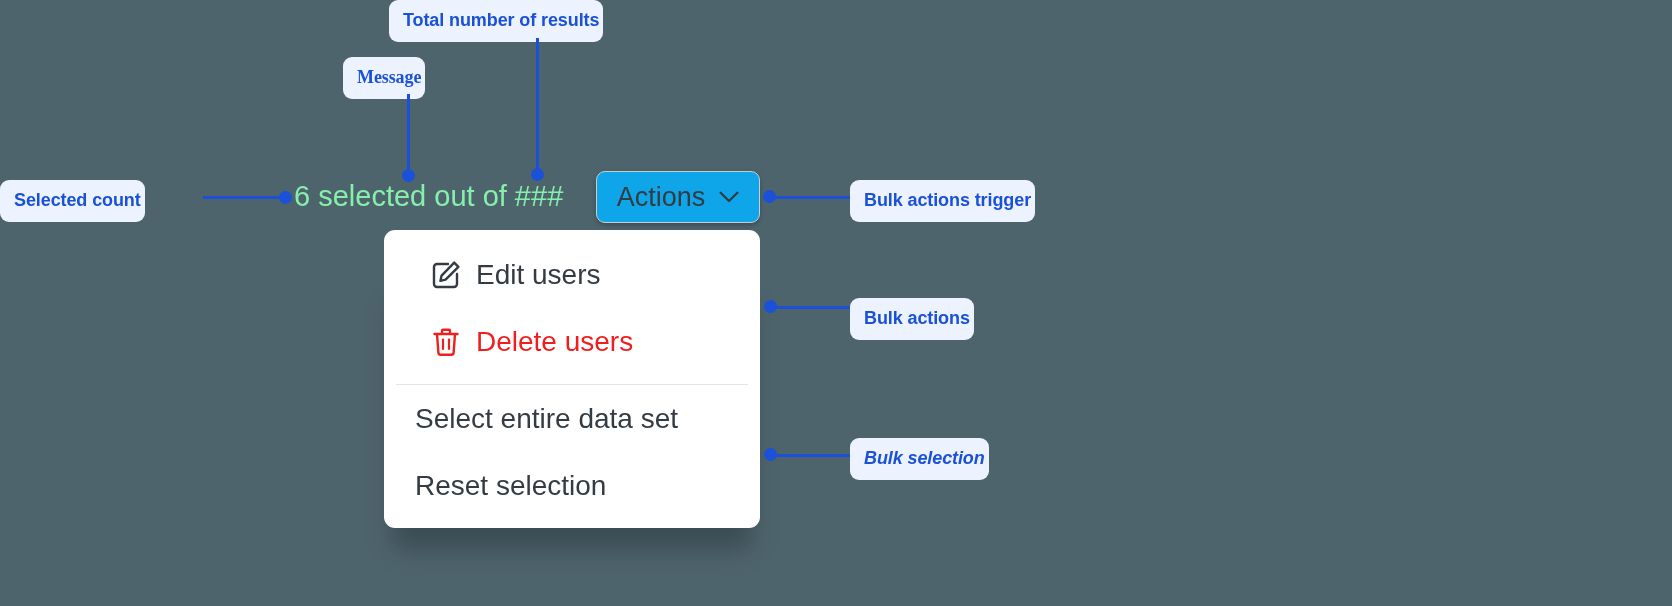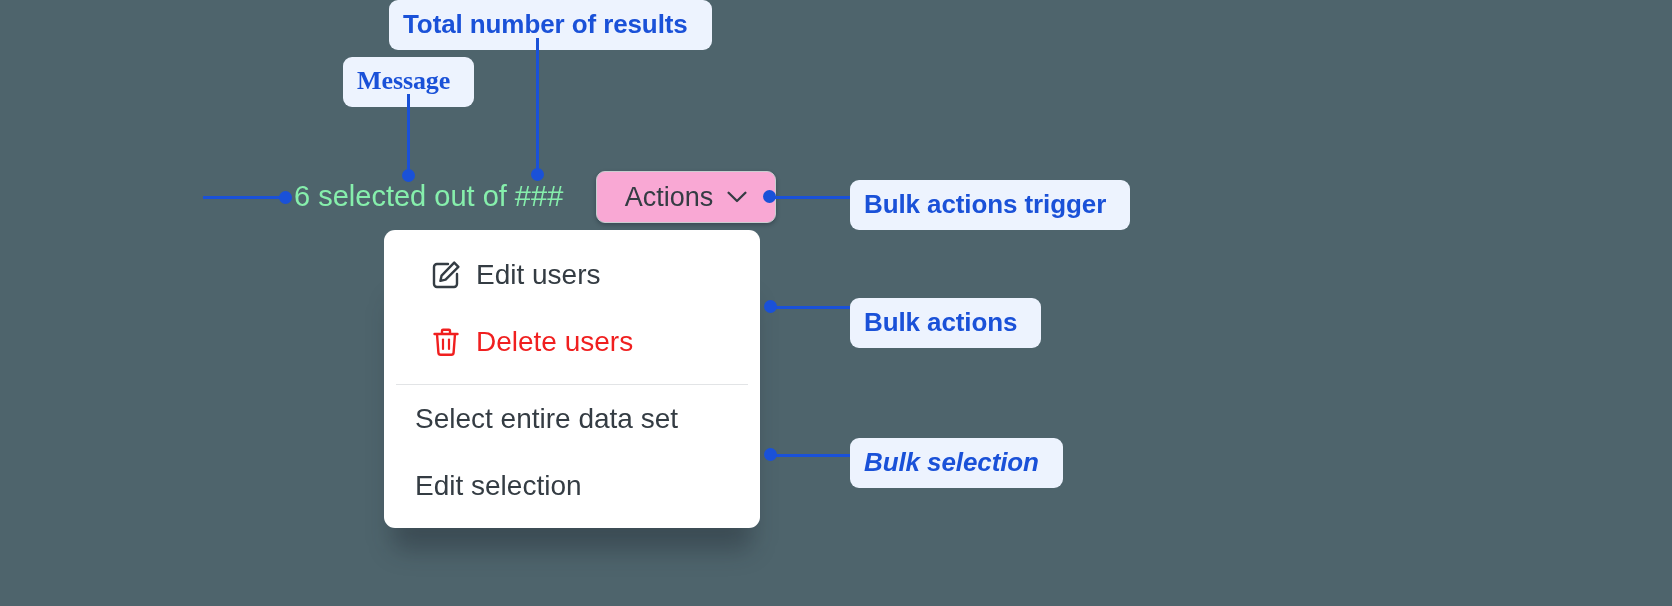--- a/index.html
+++ b/index.html
@@ -21,24 +21,24 @@
     width: 1672px;
     height: 606px;
   }
 
   
   .chip {
     position: absolute;
     background: #edf3fe;
     color: #1a51d8;
     border-radius: 9px;
-    font-size: 26px;
+    font-size: 18px;
     font-weight: 700;
     line-height: 1;
-    padding: 11px 24px 13px 14px;
+    padding: 11px 4px 13px 14px;
     white-space: nowrap;
     letter-spacing: -0.1px;
   }
 
   
   .lead-v {
     position: absolute;
     width: 3px;
     background: #1a51d8;
   }
@@ -64,23 +64,23 @@
     color: #86efac;
     white-space: nowrap;
     line-height: 1.3;
   }
 
   
   .actions-btn {
     position: absolute;
     left: 596px;
     top: 171px;
-    width: 180px;
+    width: 164px;
     height: 52px;
-    background: #f9a8d4;
+    background: #0ea5e9;
     border: 1px solid #c9cdd0;
     border-radius: 9px;
     box-shadow: 0 2px 4px rgba(20,30,40,0.35);
     display: flex;
     align-items: center;
     justify-content: center;
     gap: 14px;
     box-sizing: border-box;
   }
   .actions-btn .label {
@@ -158,20 +158,21 @@
 <div id="stage">
 
   <div class="chip" style="left:389px; top:0px;">Total number of results</div>
   <div class="lead-v" style="left:536px; top:38px; height:135px;"></div>
   <div class="dot" style="left:531px; top:168px;"></div>
 
   <div class="chip" style="left:343px; top:57px;font-family:Liberation Serif, serif;">Message</div>
   <div class="lead-v" style="left:407px; top:94px; height:80px;"></div>
   <div class="dot" style="left:402px; top:169px;"></div>
 
+  <div class="chip" style="left:0px; top:180px;">Selected count</div>
   <div class="lead-h" style="left:203px; top:196px; width:82px;"></div>
   <div class="dot" style="left:279px; top:191px;"></div>
 
   <div class="selected-msg">6 selected out of ###</div>
 
   <div class="actions-btn">
     <span class="label">Actions</span>
     <span>
       <svg class="chevron" viewBox="0 0 20 12" fill="none" xmlns="http://www.w3.org/2000/svg">
         <path d="M1.6 1.8 L10 10 L18.4 1.8" stroke="#343c43" stroke-width="2.3" stroke-linecap="round" stroke-linejoin="round"></path>
@@ -209,21 +210,21 @@
       <span class="mi-label">Delete users</span>
     </div>
 
     <div class="menu-divider"></div>
 
     <div class="menu-item noicon" style="top:156px;">
       <span class="mi-label">Select entire data set</span>
     </div>
 
     <div class="menu-item noicon" style="top:223px;">
-      <span class="mi-label">Edit selection</span>
+      <span class="mi-label">Reset selection</span>
     </div>
   </div>
 
   <div class="lead-h" style="left:774px; top:306px; width:80px;"></div>
   <div class="dot" style="left:764px; top:300px;"></div>
   <div class="chip" style="left:850px; top:290px;margin-top:8px;">Bulk actions</div>
 
   <div class="lead-h" style="left:774px; top:454px; width:80px;"></div>
   <div class="dot" style="left:764px; top:448px;"></div>
   <div class="chip" style="left:850px; top:438px;font-style:italic;">Bulk selection</div>

